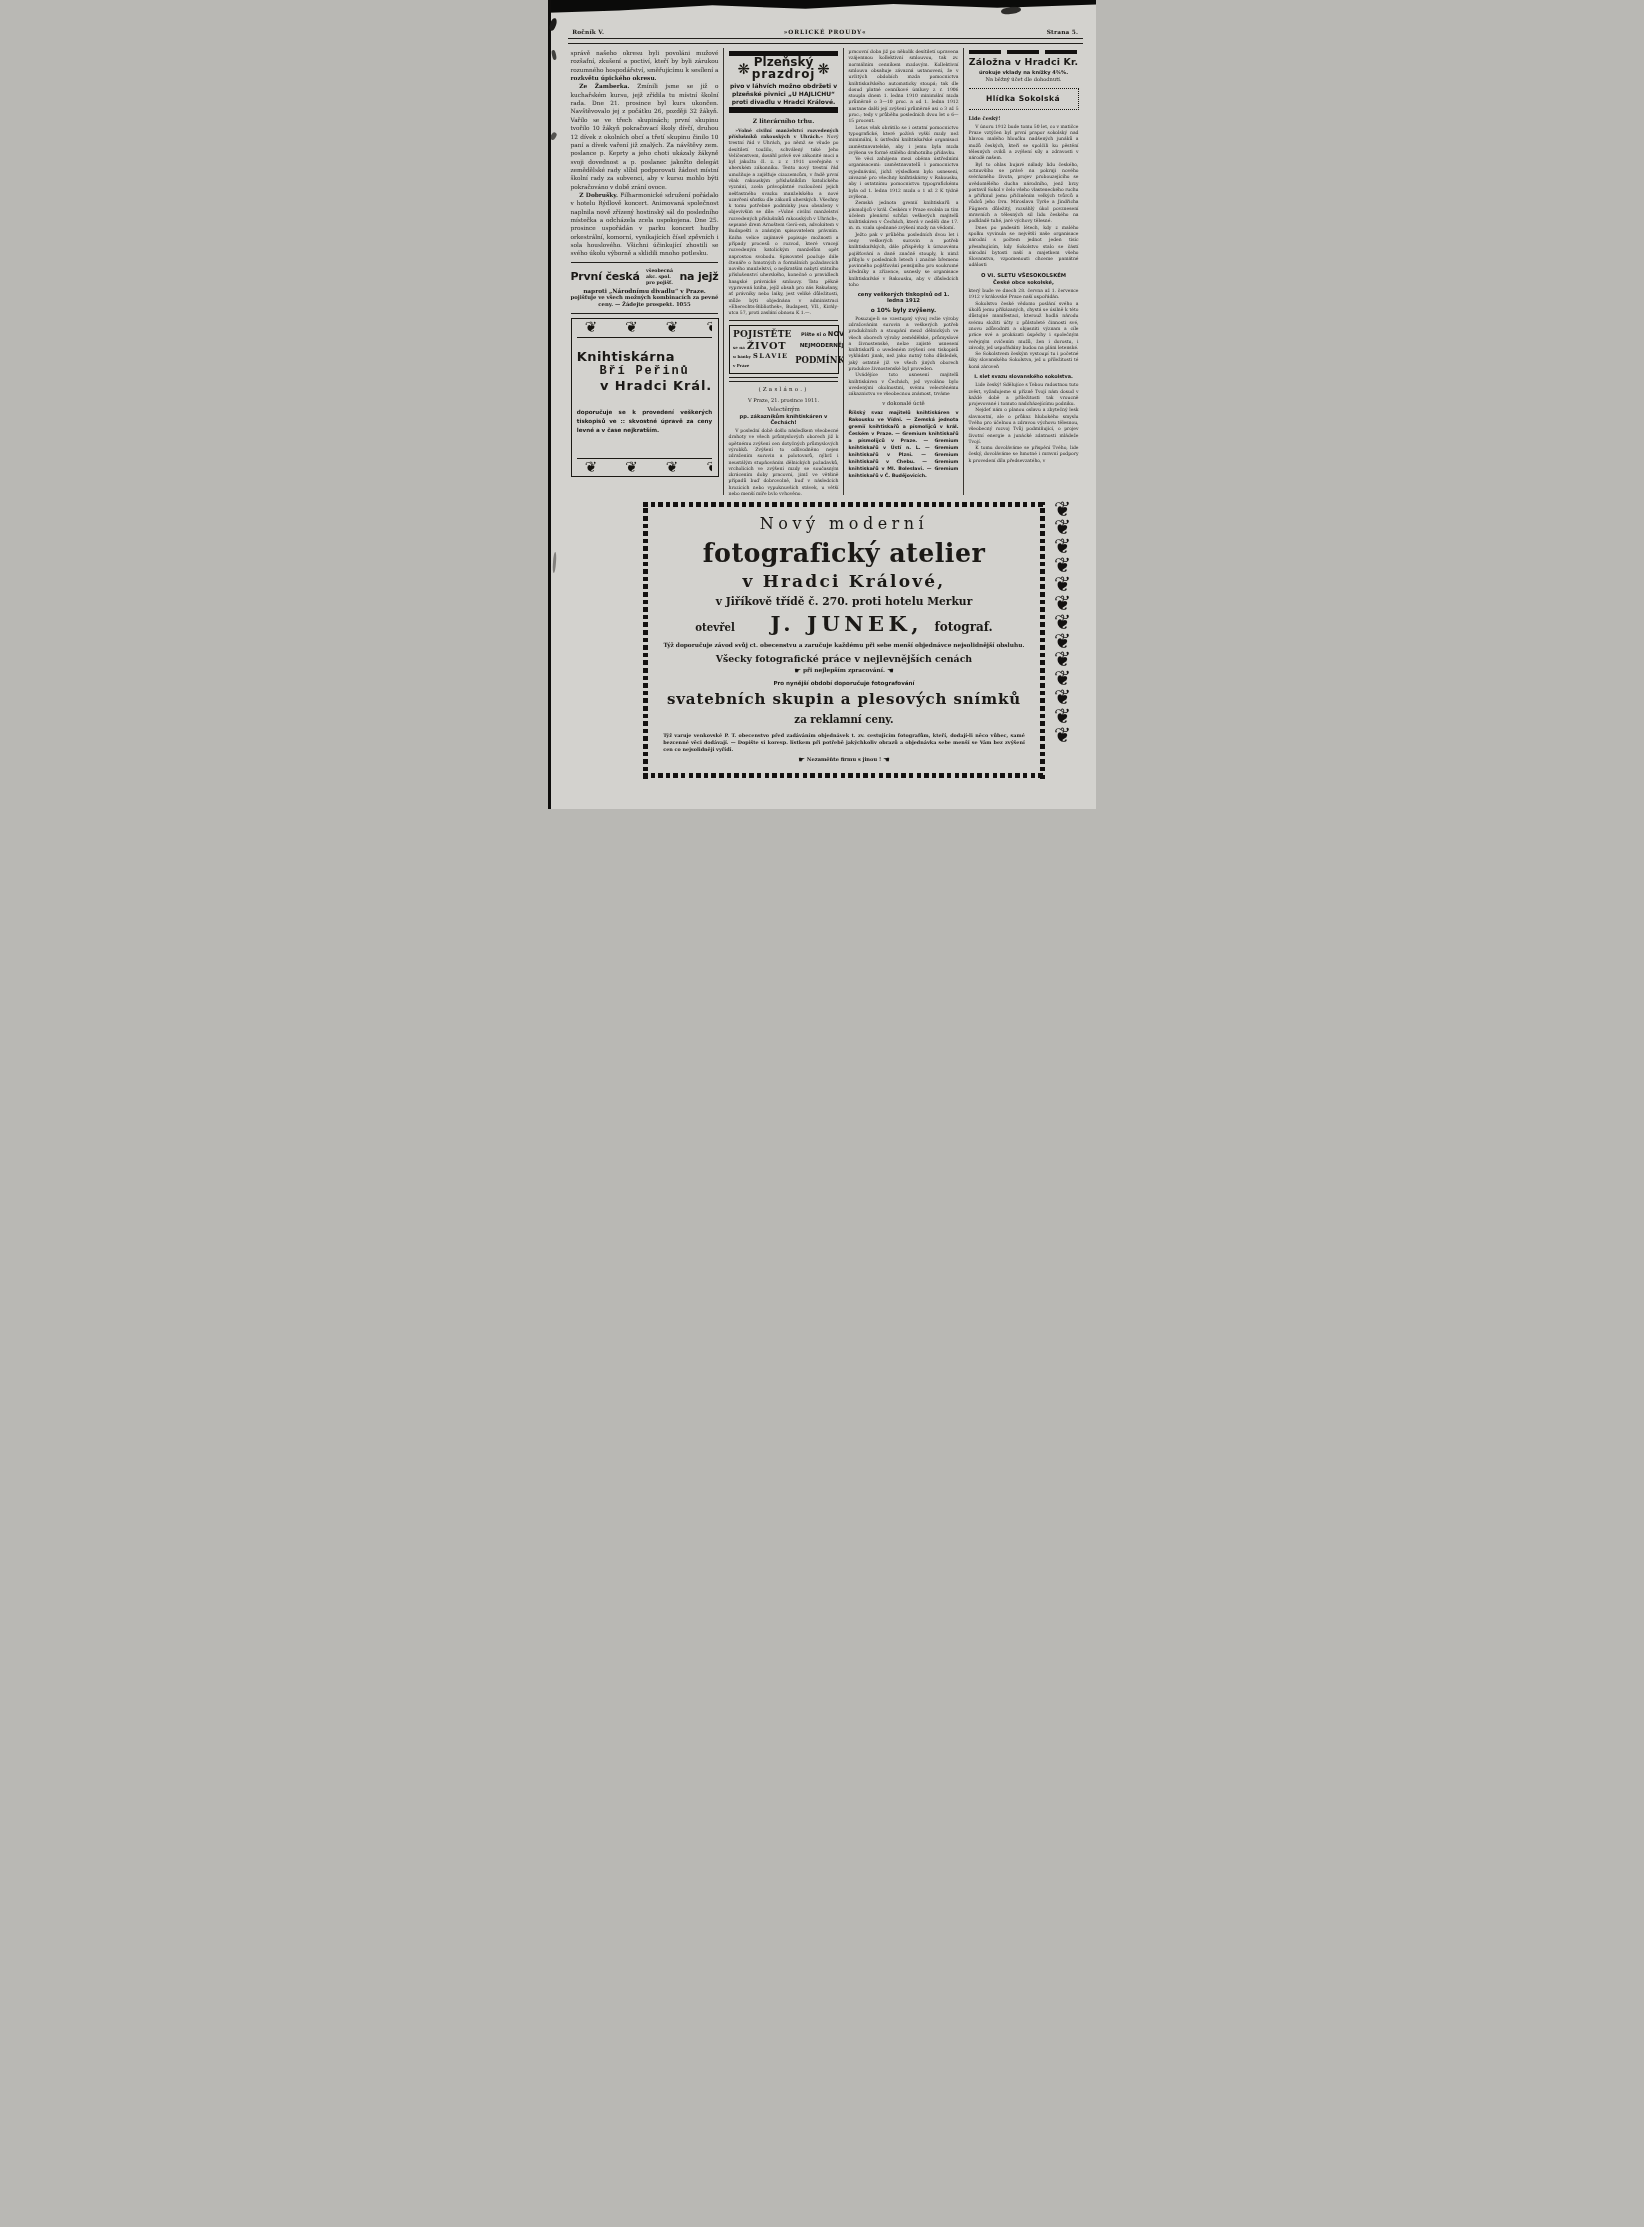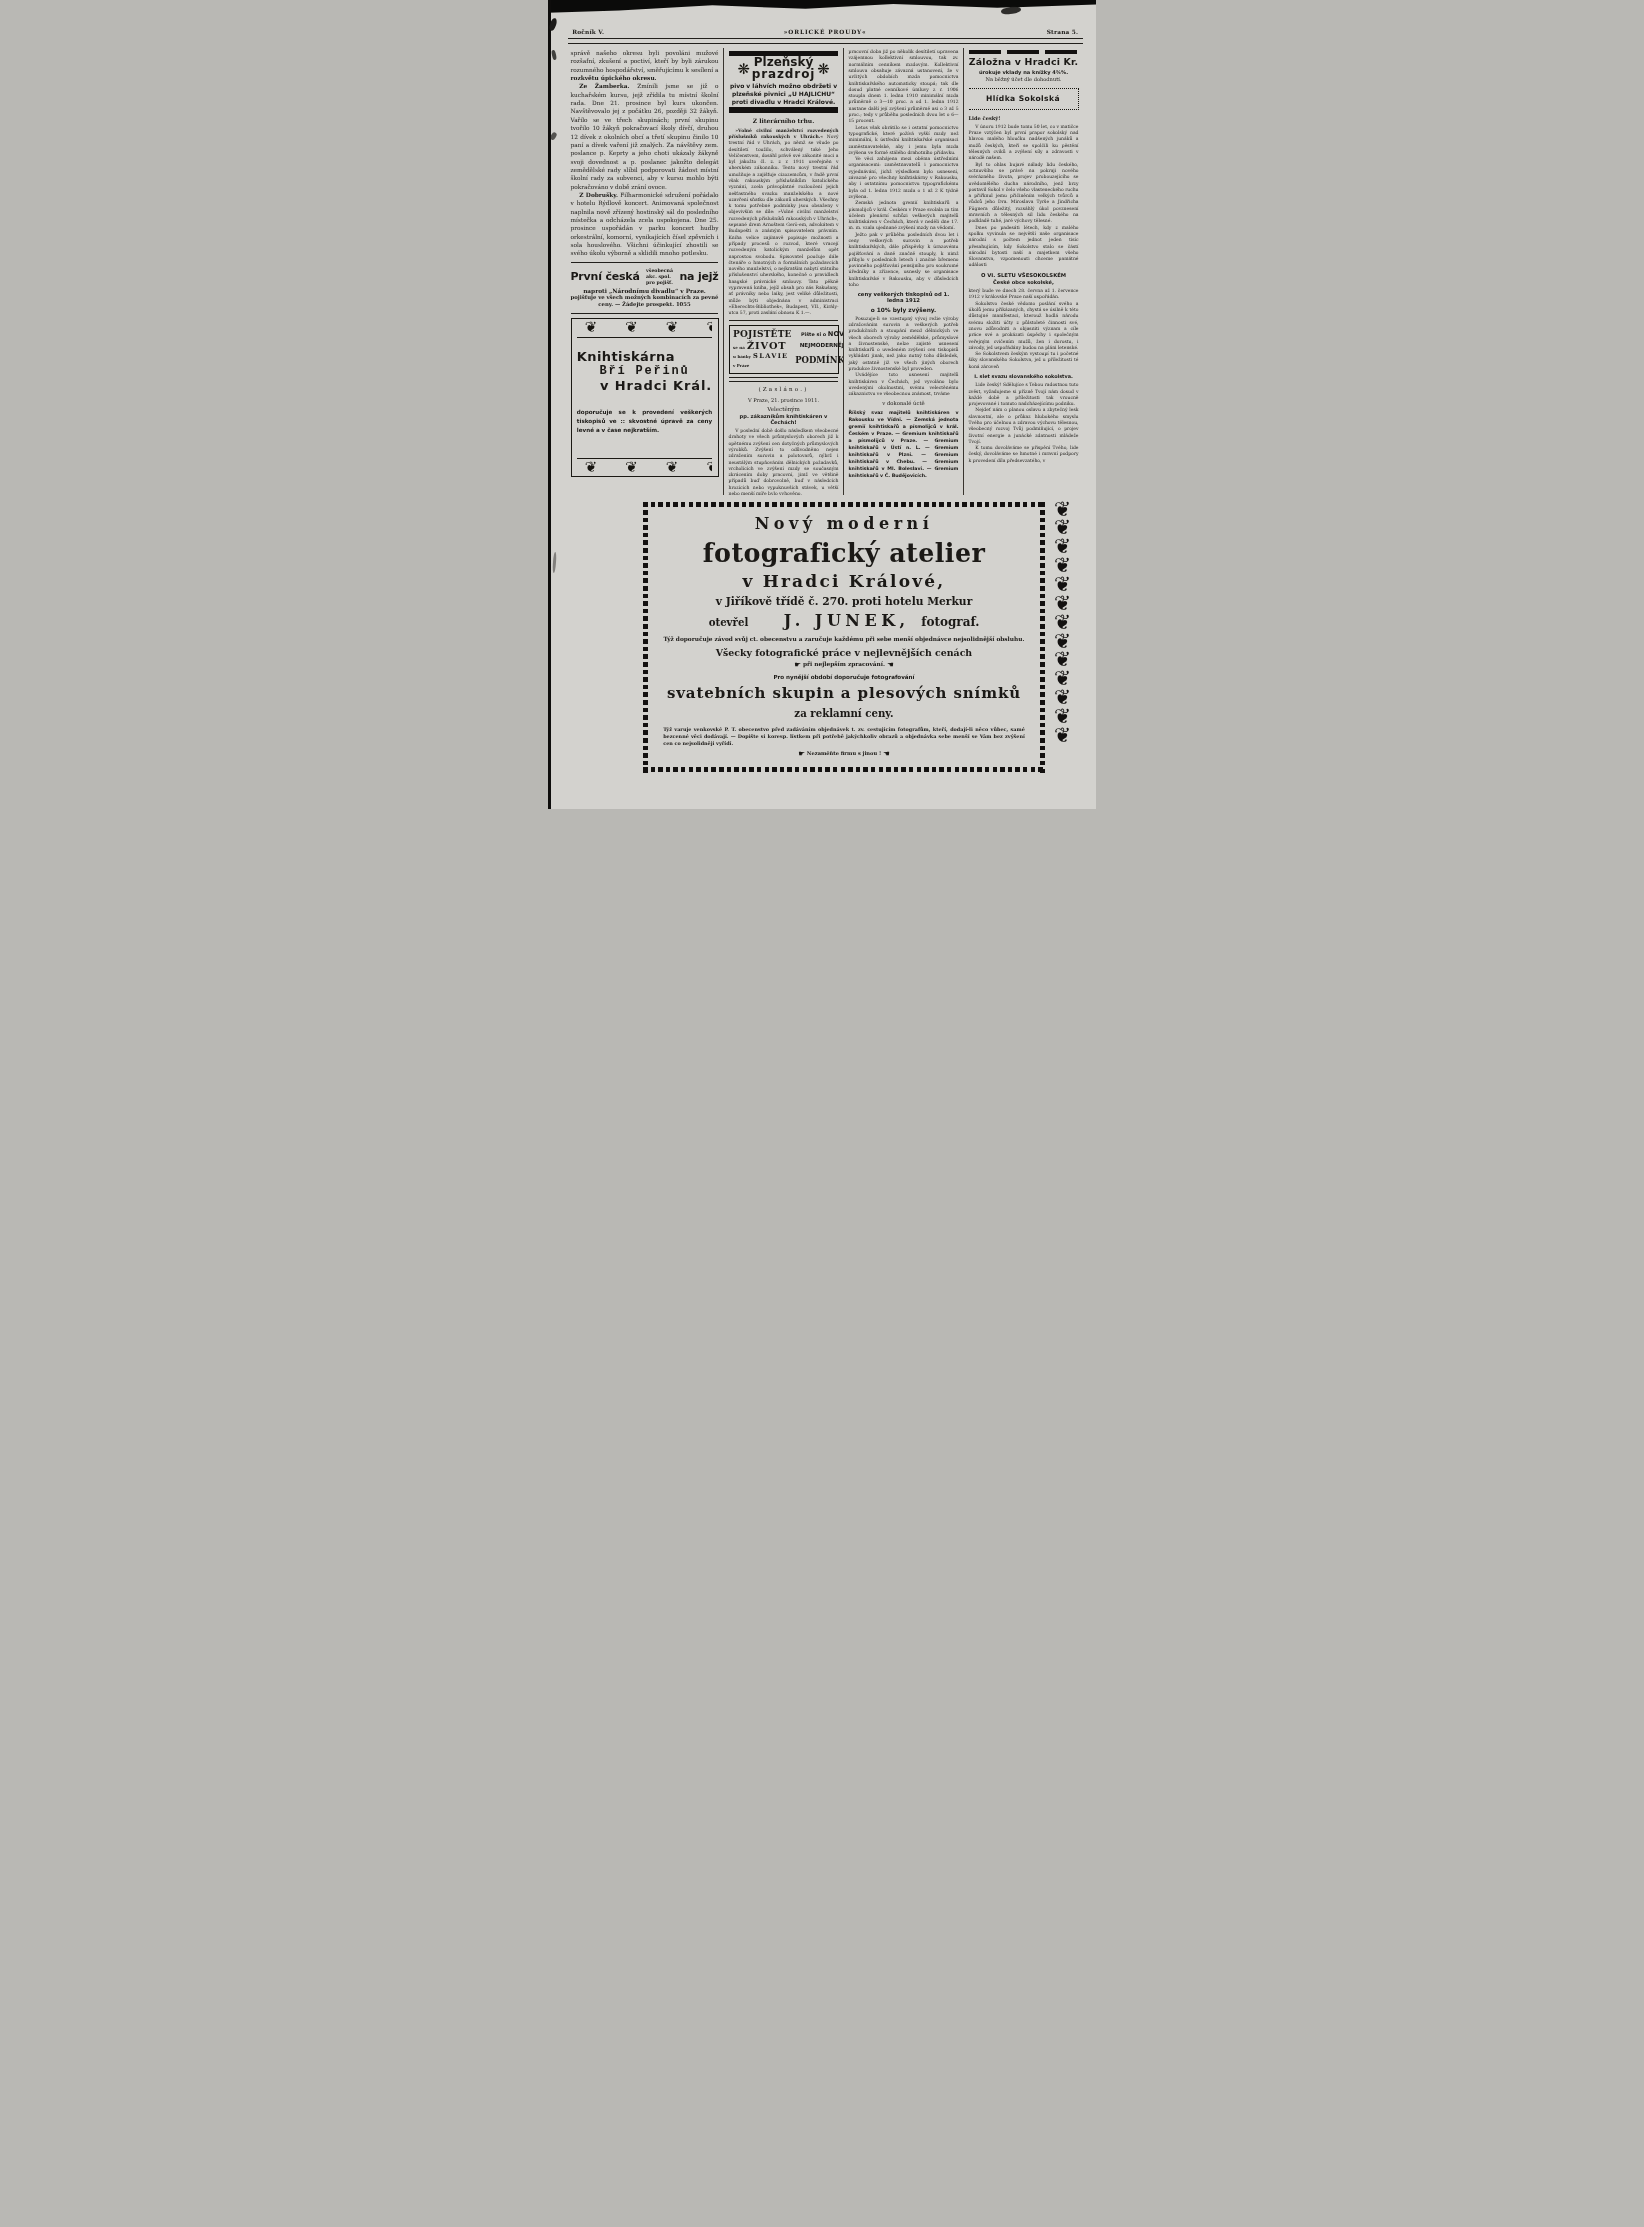--- a/index.html
+++ b/index.html
@@ -109,27 +109,27 @@
   .floral-strip{position:absolute;right:-29px;top:-2.7px;height:267px;width:23px;overflow:hidden;
                 font-family:"DejaVu Sans",sans-serif;font-size:20.5px;line-height:.92;color:#131110;
                 text-align:center;word-break:break-all;}
   .checker{padding:5.8px;
     background:
       repeating-linear-gradient(90deg,#131110 0 4.5px,transparent 4.5px 7.6px) left top / 100% 5.3px no-repeat,
       repeating-linear-gradient(90deg,#131110 0 4.5px,transparent 4.5px 7.6px) left bottom / 100% 5.3px no-repeat,
       repeating-linear-gradient(0deg,#131110 0 4.5px,transparent 4.5px 7.6px) left top / 5.3px 100% no-repeat,
       repeating-linear-gradient(0deg,#131110 0 4.5px,transparent 4.5px 7.6px) right top / 5.3px 100% no-repeat;}
   .junek{border:0.4px solid transparent;padding:5.3px 13.4px 8px 13.4px;text-align:center;}
-  .j1{font-size:16px;font-weight:bold;letter-spacing:4.5px;}
+  .j1{font-size:16px;font-weight:normal;letter-spacing:4.5px;}
   .j2{font-size:25.4px;font-weight:bold;letter-spacing:0.4px;margin-top:4.5px;}
   .j3{font-size:17px;font-weight:bold;letter-spacing:2.2px;margin-top:3.6px;}
   .j4{font-size:10.7px;font-weight:bold;margin-top:3.6px;}
   .j-name-row{display:flex;align-items:baseline;justify-content:center;gap:11.6px;margin-top:2.7px;}
   .j-otevrel{font-size:10.2px;font-weight:bold;}
-  .j-name{font-size:16px;font-weight:bold;letter-spacing:4.5px;margin-left:24px;}
+  .j-name{font-size:21px;font-weight:bold;letter-spacing:4.5px;margin-left:24px;}
   .j-fotograf{font-size:12px;font-weight:bold;}
   .j-p1{font-size:5.8px;font-weight:bold;margin-top:6.2px;}
   .j5{font-size:9.4px;font-weight:bold;margin-top:5.3px;}
   .j-hands{font-size:5.8px;font-weight:bold;margin-top:1.8px;}
   .hand{font-family:"DejaVu Sans",sans-serif;font-size:7.6px;vertical-align:-0.9px;}
   .j7{font-family:"DejaVu Sans",sans-serif;font-size:5.6px;font-weight:bold;margin-top:4.5px;}
   .j8{font-size:15px;font-weight:bold;letter-spacing:0.9px;margin-top:4.5px;}
   .j9{font-size:10.2px;font-weight:bold;margin-top:4.5px;}
   .j-warn{font-size:4.9px;font-weight:bold;line-height:1.45;text-align:justify;margin-top:7.1px;}
   .j-warn2{font-size:5.1px;font-weight:bold;margin-top:1.8px;}

